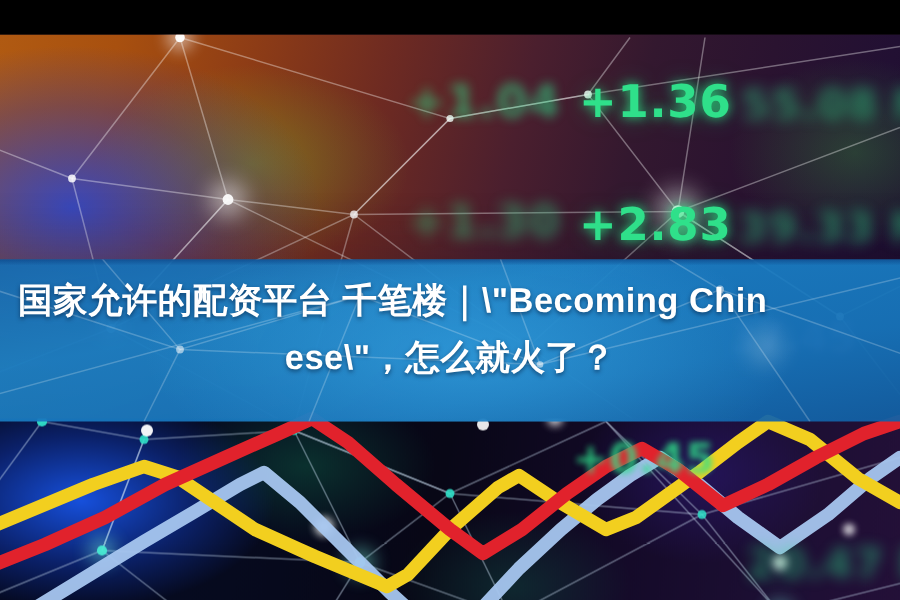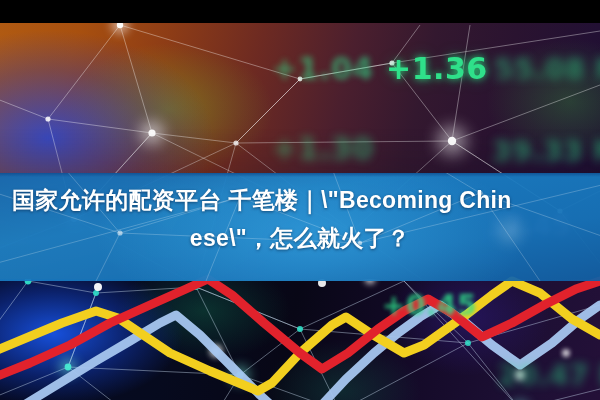--- a/index.html
+++ b/index.html
@@ -185,20 +185,21 @@
       <polyline stroke="#f2cf1f" stroke-width="9" points="-10,330 62,300 96,288 118,295 170,330 210,348 258,368 272,360 300,330 332,302 346,294 370,310 404,330 424,322 466,292 492,272 512,258 540,270 572,296 600,312"></polyline>
       <polyline stroke="#e1222c" stroke-width="9" points="-10,356 30,340 70,322 110,300 150,282 186,266 208,256 232,272 264,300 300,330 322,346 348,330 378,306 404,288 428,276 452,290 482,314 512,300 544,282 576,266 600,258"></polyline>
     </g>
   </svg>
 
   <div class="layer" id="tickers">
       <div class="tick blur2" style="left: 272px; top: 28px; font-size: 30px; color: rgb(47, 224, 138);">+1.04</div>
       <div class="tick sharp" style="left: 386px; top: 28px; font-size: 30px; color: rgb(47, 224, 138);">+1.36</div>
       <div class="tick blur3" style="left: 494px; top: 30px; font-size: 28px; color: rgb(47, 224, 138);">55.08 M</div>
       <div class="tick blur3" style="left: 272px; top: 108px; font-size: 30px; color: rgb(47, 224, 138);">+1.30</div>
+      <div class="tick sharp" style="left: 386px; top: 110px; font-size: 30px; color: rgb(47, 224, 138);">+2.83</div>
       <div class="tick blur3" style="left: 492px; top: 112px; font-size: 28px; color: rgb(47, 224, 138);">39.33 M</div>
       <div class="tick pinkish" style="left: 486px; top: 188px; font-size: 26px; color: rgb(212, 106, 176);">37.45</div>
       <div class="tick blur1" style="left: 382px; top: 266px; font-size: 28px; color: rgb(47, 224, 138);">+0.45</div>
       <div class="tick blur3" style="left: 498px; top: 336px; font-size: 28px; color: rgb(47, 224, 138);">20.47 B</div>
     </div>
 
   <div class="layer band"></div>
   <div class="layer band-top-edge"></div>
 
   <svg class="layer mesh" style="top:150px" width="600" height="108" viewBox="0 0 600 108">

